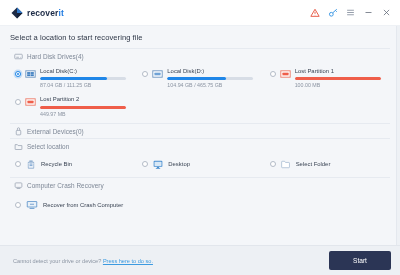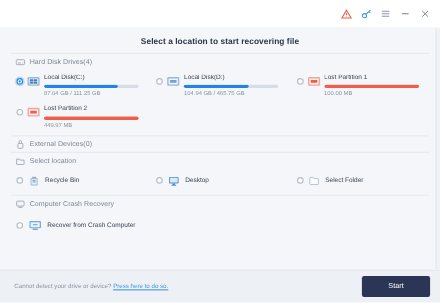--- a/index.html
+++ b/index.html
@@ -46,26 +46,24 @@
 
   
   .content {
     flex: 1 1 auto;
     position: relative;
     background: #f4f6f9;
     padding: 0 10px;
     overflow: hidden;
   }
   .page-title {
-    text-align: center;
     font-size: 7.6px;
     color: #2e3747;
     padding: 7px 0 6px;
     letter-spacing: .05px;
-    font-weight: bold;
   }
 
   
   .section-head {
     display: flex; align-items: center; gap: 4px;
     padding: 3px 0 2px 4px;
     border-top: 1px solid #e6eaf0;
   }
   .section-head.first { border-top: 1px solid #e6eaf0; }
   .sh-ico { width: 9px; height: 9px; color: #98a1b0; flex: 0 0 9px; }
@@ -188,20 +186,28 @@
     background: #eef1f5;
     border-left: 1px solid #e4e8ee;
   }
 </style>
 </head>
 <body>
 
 <div class="app">
 
   <div class="titlebar">
+    <div class="brand">
+      <svg class="brand-mark" viewBox="0 0 24 24">
+        <polygon points="12,1 23,12 12,23 1,12" fill="#1c2a45"></polygon>
+        <polygon points="12,1 23,12 12,12" fill="#2f77c9"></polygon>
+        <polygon points="12,12 23,12 12,23" fill="#15213a"></polygon>
+      </svg>
+      <span class="brand-text"><span>recover</span><span class="accent">it</span></span>
+    </div>
 
     <div class="tb-spacer"></div>
 
     <div class="tb-icons">
       <span class="tb-ico warn">
         <svg width="10" height="10" viewBox="0 0 24 24" fill="none" stroke="currentColor" stroke-width="2.4">
           <path d="M12 3 L22 20 L2 20 Z"></path>
             <line x1="12" y1="9" x2="12" y2="14"></line>
             <circle cx="12" cy="17" r=".9" fill="currentColor" stroke="none"></circle>
         </svg>

